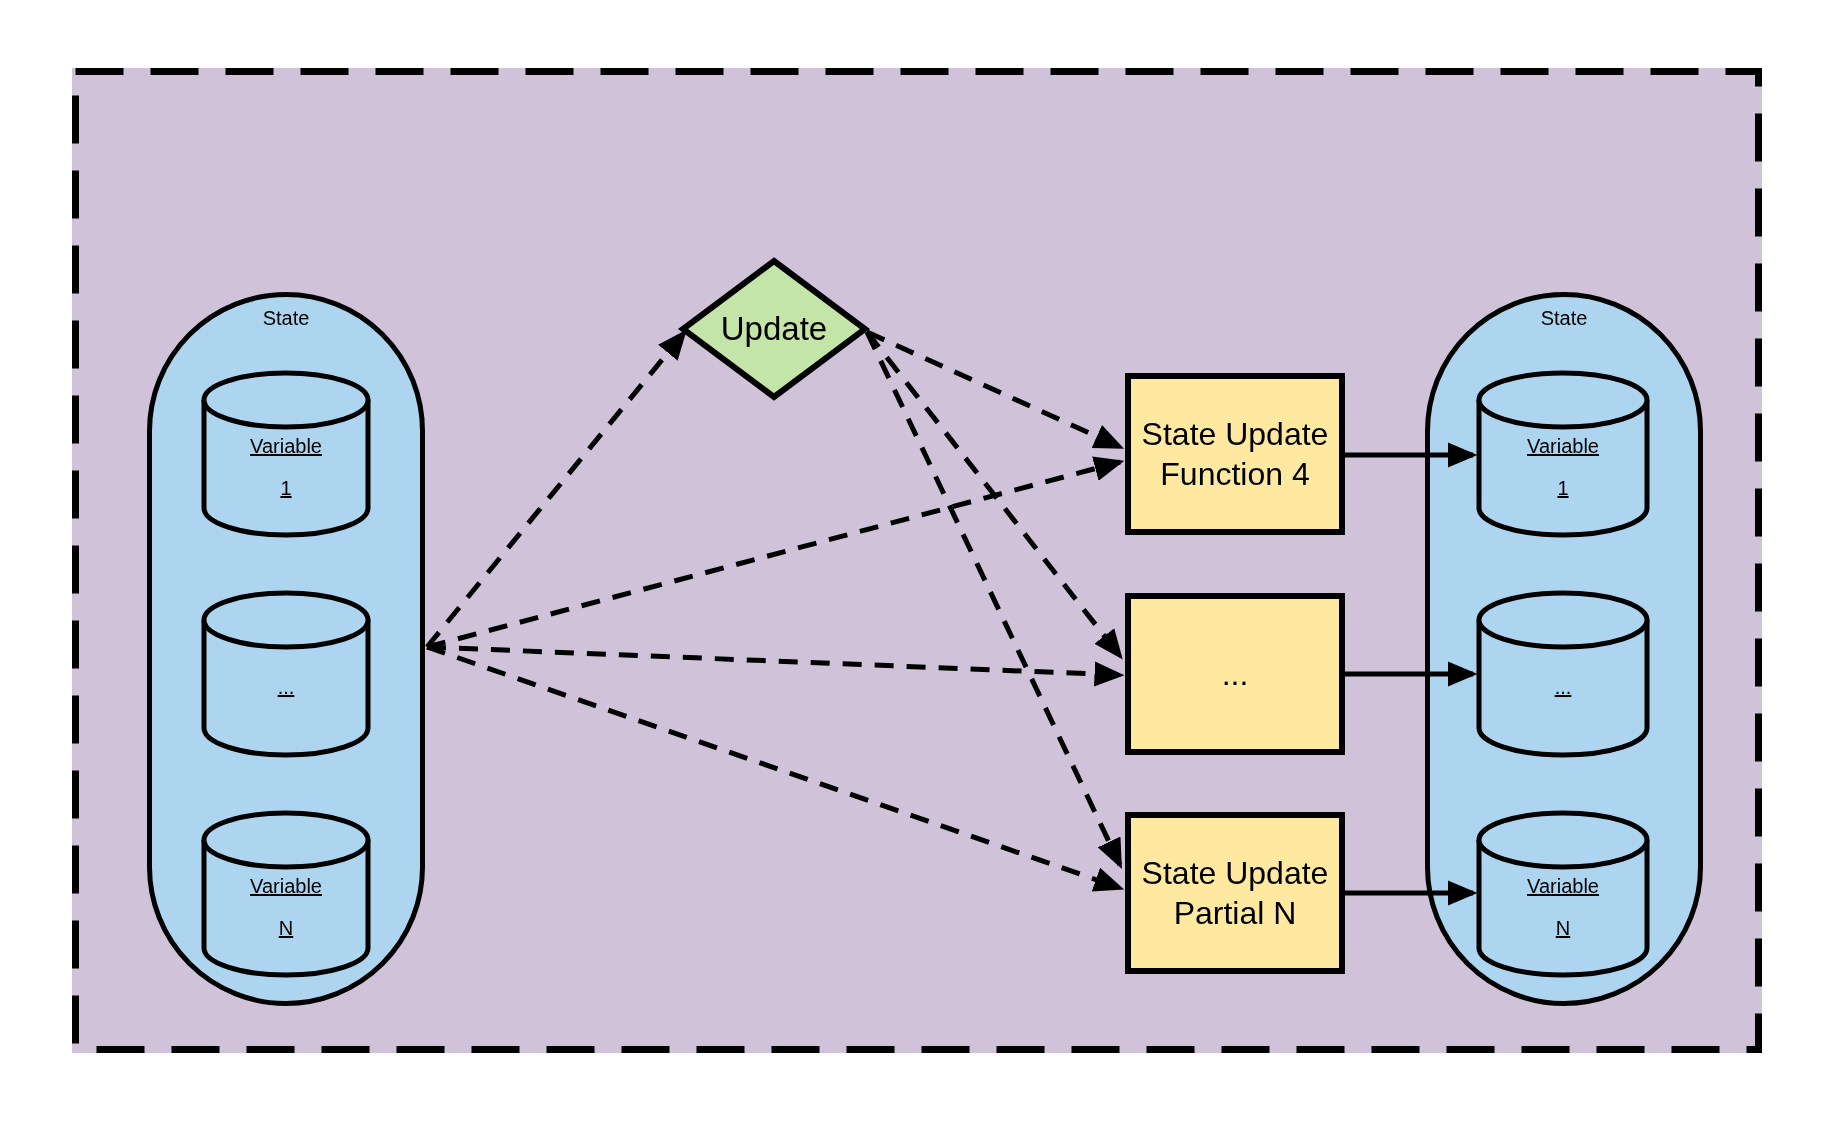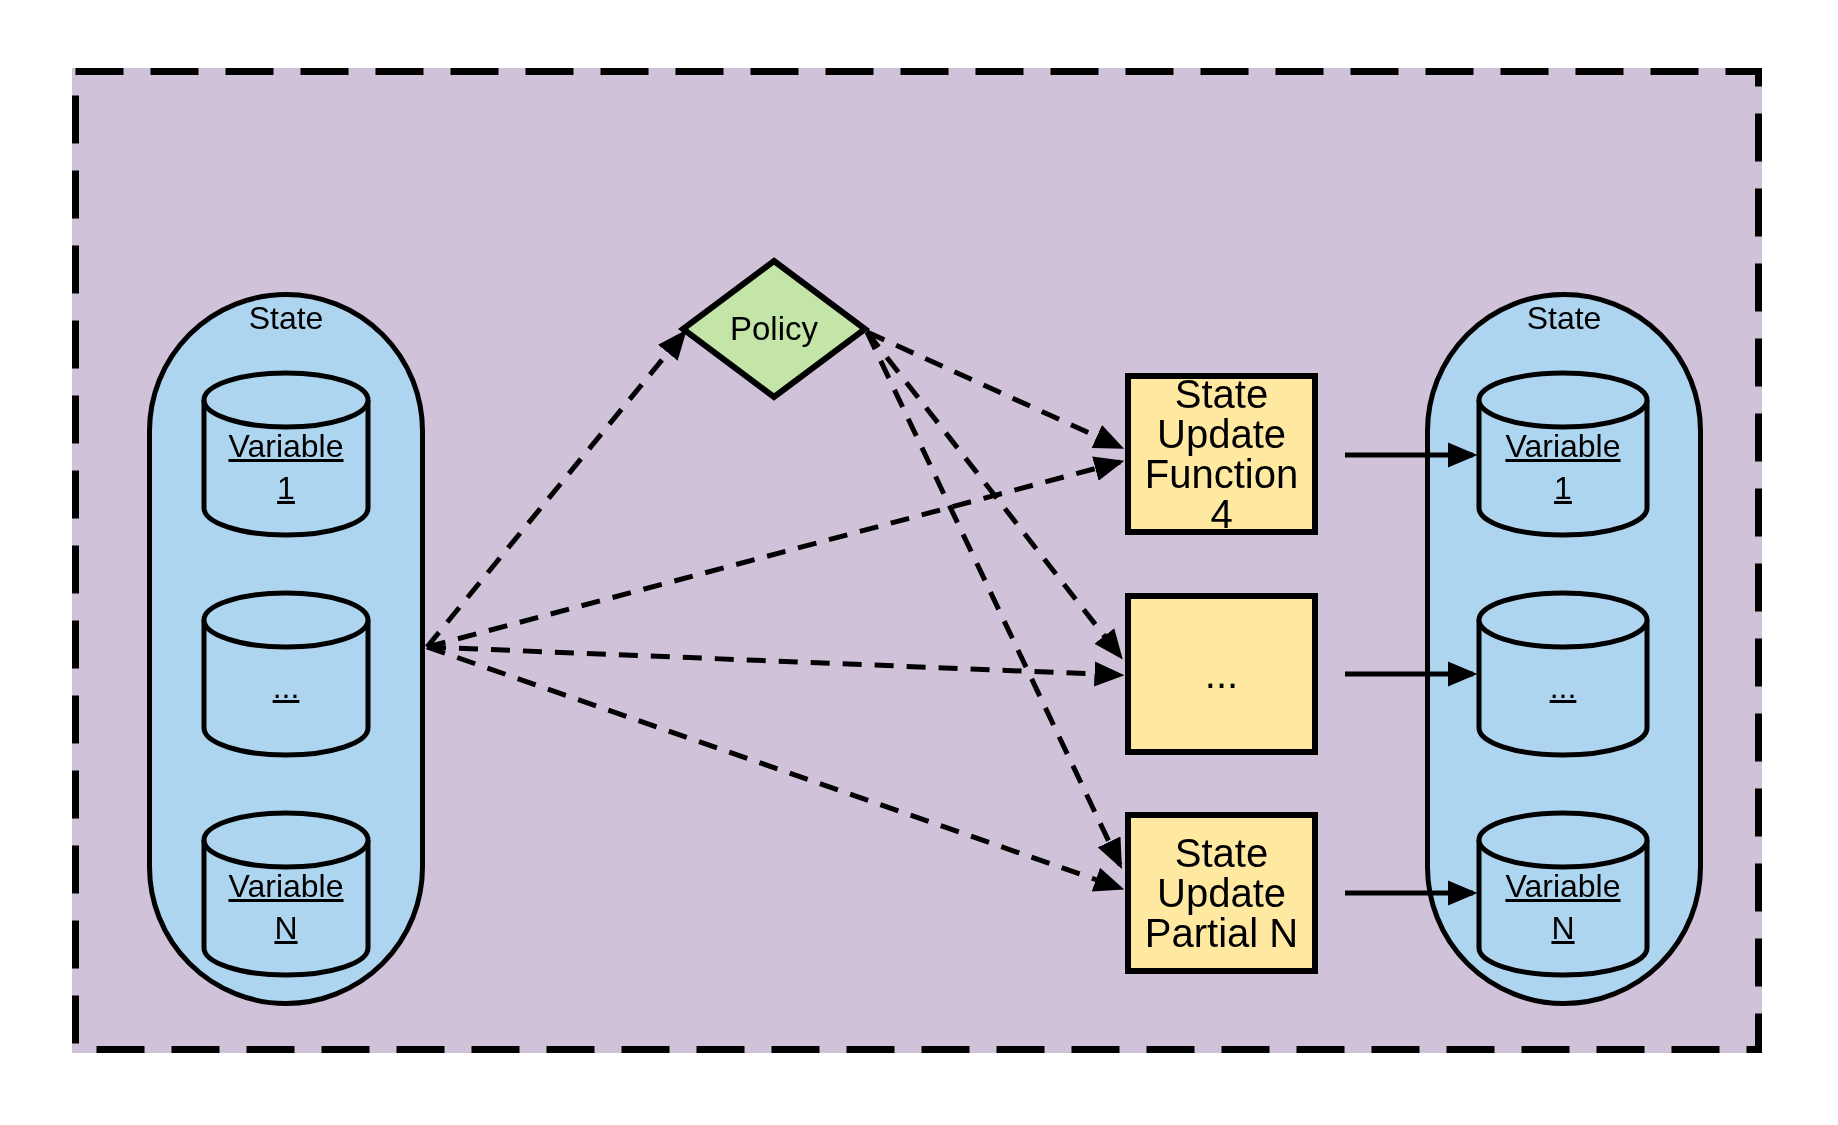--- a/index.html
+++ b/index.html
@@ -17,38 +17,38 @@
     z-index:3;color:var(--text-color,#000);
   }
   .capsule{
     box-sizing:border-box;width:278px;height:714px;top:292px;
     background:var(--state-fill,#aed5f0);
     border:5px solid var(--line-color,#000);border-radius:139px;z-index:1;
   }
   .capsule.left{left:147px;}
   .capsule.right{left:1425px;}
   .box{
-    box-sizing:border-box;left:1125px;width:193px;height:162px;
+    box-sizing:border-box;left:1125px;width:220px;height:162px;
     background:var(--function-fill,#ffe9a1);
     border:6px solid var(--line-color,#000);z-index:1;
     display:flex;flex-direction:column;align-items:center;justify-content:center;
-    font-size:40px;line-height:40px;text-align:center;
+    font-size:32px;line-height:40px;text-align:center;
   }
   .box.fn1{top:373px;}
   .box.fn2{top:593px;}
   .box.fn3{top:812px;}
   svg.overlay{left:0;top:0;width:1838px;height:1125px;z-index:2;pointer-events:none;}
   .border-rect{fill:none;stroke:var(--line-color,#000);stroke-width:7;stroke-dasharray:48 27;}
   .cyl{fill:var(--state-fill,#aed5f0);stroke:var(--line-color,#000);stroke-width:5;}
   .diamond{fill:var(--policy-fill,#c3e5a7);stroke:var(--line-color,#000);stroke-width:6;}
   .edge-dashed{stroke:var(--line-color,#000);stroke-width:5;stroke-dasharray:19 13;fill:none;marker-end:url(#ah);}
   .edge-solid{stroke:var(--line-color,#000);stroke-width:5;fill:none;marker-end:url(#ah);}
   .lbl{
     z-index:3;display:flex;flex-direction:column;align-items:center;justify-content:center;
-    text-align:center;font-size:32px;line-height:42px;
+    text-align:center;font-size:20px;line-height:42px;
   }
   .state-lbl{top:298px;width:278px;height:40px;}
   .state-lbl.left{left:147px;}
   .state-lbl.right{left:1425px;}
   .cyl-lbl{width:164px;height:162px;padding-top:26px;box-sizing:border-box;text-decoration:underline;}
   .cyl-lbl.lcol{left:204px;}
   .cyl-lbl.rcol{left:1479px;width:168px;}
   .row1{top:373px;} .row2{top:593px;} .row3{top:813px;}
   .policy-lbl{left:683px;top:305px;width:182px;height:48px;font-size:33px;}
 </style>
@@ -134,15 +134,15 @@
     <span>1</span>
   </div>
   <div class="abs lbl cyl-lbl rcol row2">
     <span>...</span>
   </div>
   <div class="abs lbl cyl-lbl rcol row3">
     <span>Variable</span>
     <span>N</span>
   </div>
 
-  <div class="abs lbl policy-lbl">Policy</div>
+  <div class="abs lbl policy-lbl">Update</div>
 
 </div>
 
 </body></html>

